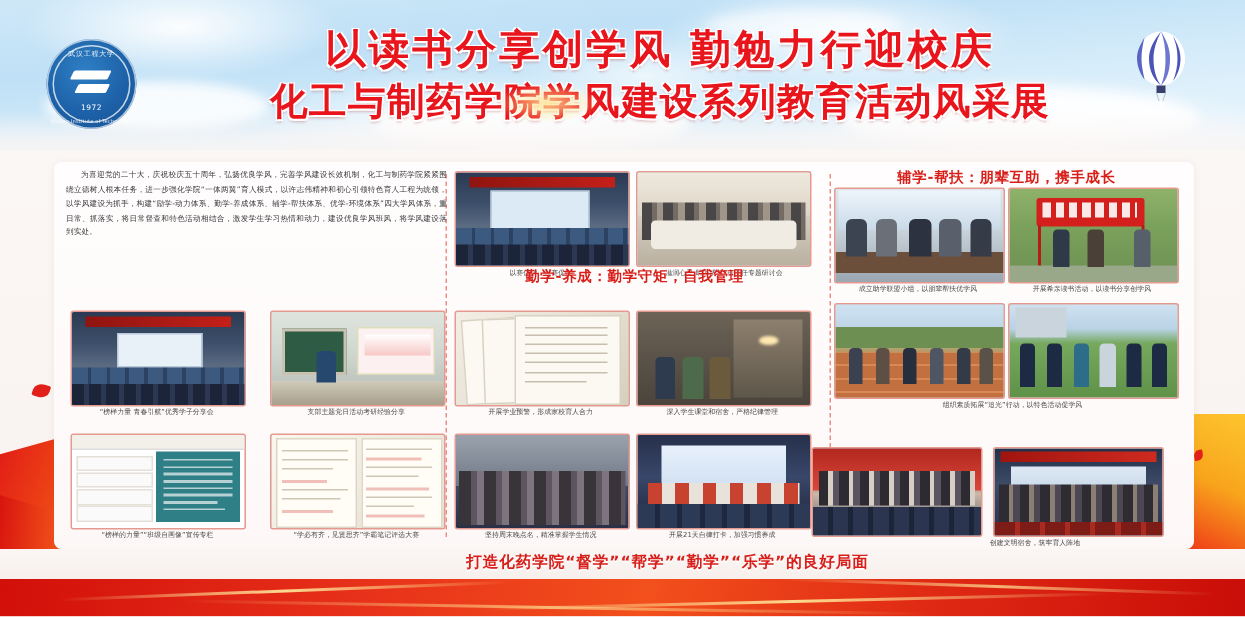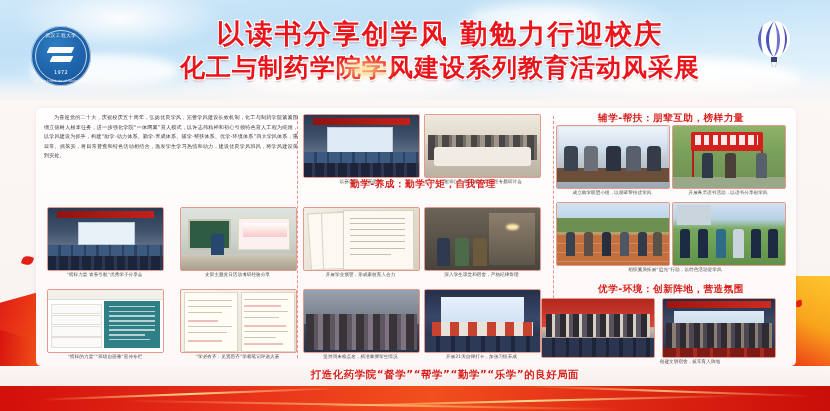--- a/index.html
+++ b/index.html
@@ -475,21 +475,21 @@
 
   <div class="photo" style="left:424px;top:289px;width:115px;height:62px;">
     <div class="sc sc-stage2">
       <div class="scr"></div>
       <div class="row"></div>
       <div class="seats"></div>
     </div>
   </div>
   <div class="cap" style="left:418px;top:354px;width:127px;">开展21天自律打卡，加强习惯养成</div>
 
-  <div class="sec-head sh-right-1">辅学-帮扶：朋辈互助，榜样力量</div>
+  <div class="sec-head sh-right-1">辅学-帮扶：朋辈互助，携手成长</div>
 
   <div class="photo" style="left:556px;top:125px;width:112px;height:62px;">
     <div class="sc sc-study">
       <div class="win"></div>
       <div class="tbl"></div>
       <div class="p" style="left:6%;background:#3c4452;"></div>
       <div class="p" style="left:24%;background:#6b6f78;"></div>
       <div class="p" style="left:44%;background:#2c3240;"></div>
       <div class="p" style="left:62%;background:#59606c;"></div>
       <div class="p" style="left:80%;background:#353b47;"></div>
@@ -531,21 +531,20 @@
       <div class="p" style="left:6%;"></div>
       <div class="p" style="left:22%;"></div>
       <div class="p" style="left:38%;background:#2e6d8a;"></div>
       <div class="p" style="left:54%;background:#c9d4dc;"></div>
       <div class="p" style="left:70%;"></div>
       <div class="p" style="left:85%;"></div>
     </div>
   </div>
   <div class="cap" style="left:590px;top:267px;width:170px;">组织素质拓展“追光”行动，以特色活动促学风</div>
 
-  <div class="sec-head sh-right-2">优学-环境：创新阵地，营造氛围</div>
 
   <div class="photo" style="left:541px;top:298px;width:112px;height:58px;">
     <div class="sc sc-award">
       <div class="bg"></div>
       <div class="ppl"></div>
       <div class="seats"></div>
     </div>
   </div>
 
   <div class="photo" style="left:662px;top:298px;width:112px;height:58px;">

